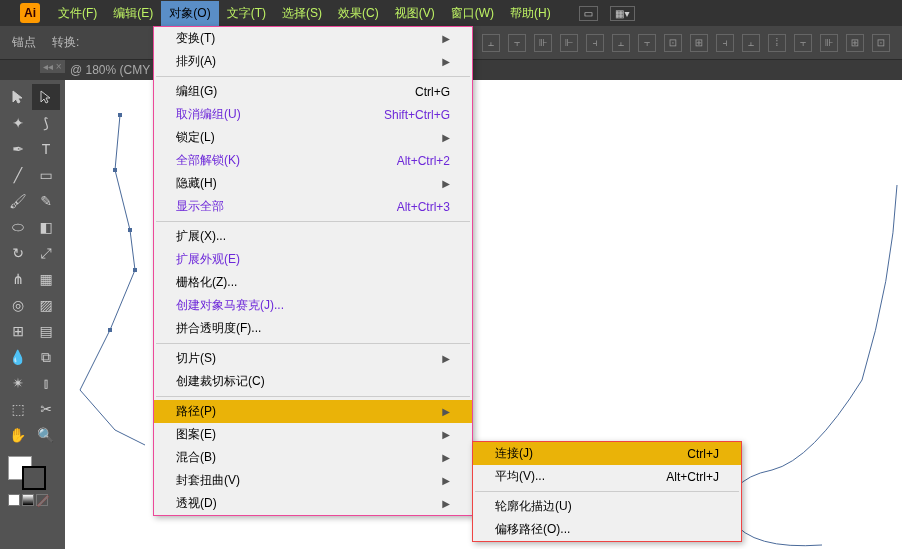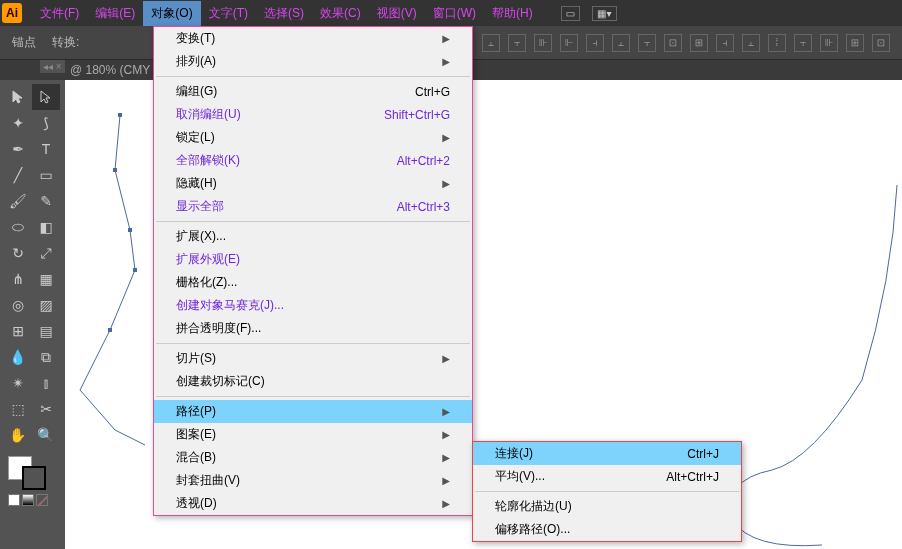--- a/index.html
+++ b/index.html
@@ -1,19 +1,19 @@
 <!DOCTYPE html>
 <html><head>
 <meta charset="utf-8">
 <style>
 *{margin:0;padding:0;box-sizing:border-box;font-family:"Microsoft YaHei",Arial,sans-serif;font-size:12px;user-select:none}
 body{background:#4a4a4a;width:902px;height:549px;overflow:hidden;position:relative}
-.menubar{background:#333333;height:26px;display:flex;align-items:center;padding:0 2px;color:#ccc}
+.menubar{background:#333333;height:26px;display:flex;align-items:center;padding:0 20px;color:#ccc}
 .app-icon{width:20px;height:20px;background:#ff9a00;color:#330000;font-weight:bold;display:flex;align-items:center;justify-content:center;border-radius:3px;margin-right:10px}
-.menu-item{padding:4px 8px;cursor:default;color:#d946ef}
+.menu-item{padding:4px 8px;cursor:default;color:#bef264}
 .menu-item.active{background:#5a8ec7;color:#000}
 .menu-right{margin-left:20px;display:flex;gap:12px;align-items:center}
 .ctrl-bar{background:#454545;height:34px;display:flex;align-items:center;padding:0 12px;color:#bbb;gap:16px;border-bottom:1px solid #2a2a2a}
 .ctrl-icons{margin-left:auto;display:flex;gap:8px;color:#999}
 .ctrl-icons span{width:18px;height:18px;display:flex;align-items:center;justify-content:center;border:1px solid #666;font-size:10px}
 .tabbar{background:#3a3a3a;height:20px;display:flex;align-items:center;padding-left:70px;color:#aaa;font-size:11px}
 .main{position:relative;height:469px;display:flex}
 .toolbox{width:65px;background:#535353;display:flex;flex-direction:column;padding:4px;gap:0}
 .tool-row{display:flex;height:26px}
 .tool{width:28px;height:26px;display:flex;align-items:center;justify-content:center;color:#ccc;font-size:14px;cursor:default;position:relative}
@@ -23,21 +23,21 @@
 .swatch-fill{position:absolute;width:24px;height:24px;background:#fff;border:1px solid #999;left:4px;top:2px}
 .swatch-stroke{position:absolute;width:24px;height:24px;background:#535353;border:2px solid #000;left:18px;top:12px}
 .mini-sw{display:flex;margin-top:4px;gap:2px;padding-left:4px}
 .mini-sw div{width:12px;height:12px;border:1px solid #777}
 .canvas{flex:1;background:#fff;position:relative}
 .path1{position:absolute;left:10px;top:30px}
 .path2{position:absolute;right:0;top:100px}
 .dropdown{position:absolute;left:153px;top:26px;width:320px;background:#f0f0f0;border:1px solid #ec4899;box-shadow:2px 2px 6px rgba(0,0,0,.3);z-index:10}
 .dd-item{display:flex;justify-content:space-between;align-items:center;padding:4px 22px 4px 22px;color:#000;height:23px;cursor:default}
 .dd-item.disabled{color:#6d28d9}
-.dd-item.hl{background:#7dd3fc}
+.dd-item.hl{background:#eab308}
 .dd-sep{height:1px;background:#ccc;margin:3px 2px}
 .arrow{font-size:10px;color:#555}
 .submenu{position:absolute;left:472px;top:441px;width:270px;background:#f0f0f0;border:1px solid #ef4444;box-shadow:2px 2px 6px rgba(0,0,0,.3);z-index:11}
 .tab-handle{position:absolute;left:40px;top:60px;background:#535353;color:#888;font-size:10px;padding:1px 3px}
 </style>
 </head>
 <body>
 
 <div class="menubar">
   <div class="app-icon">Ai</div>

